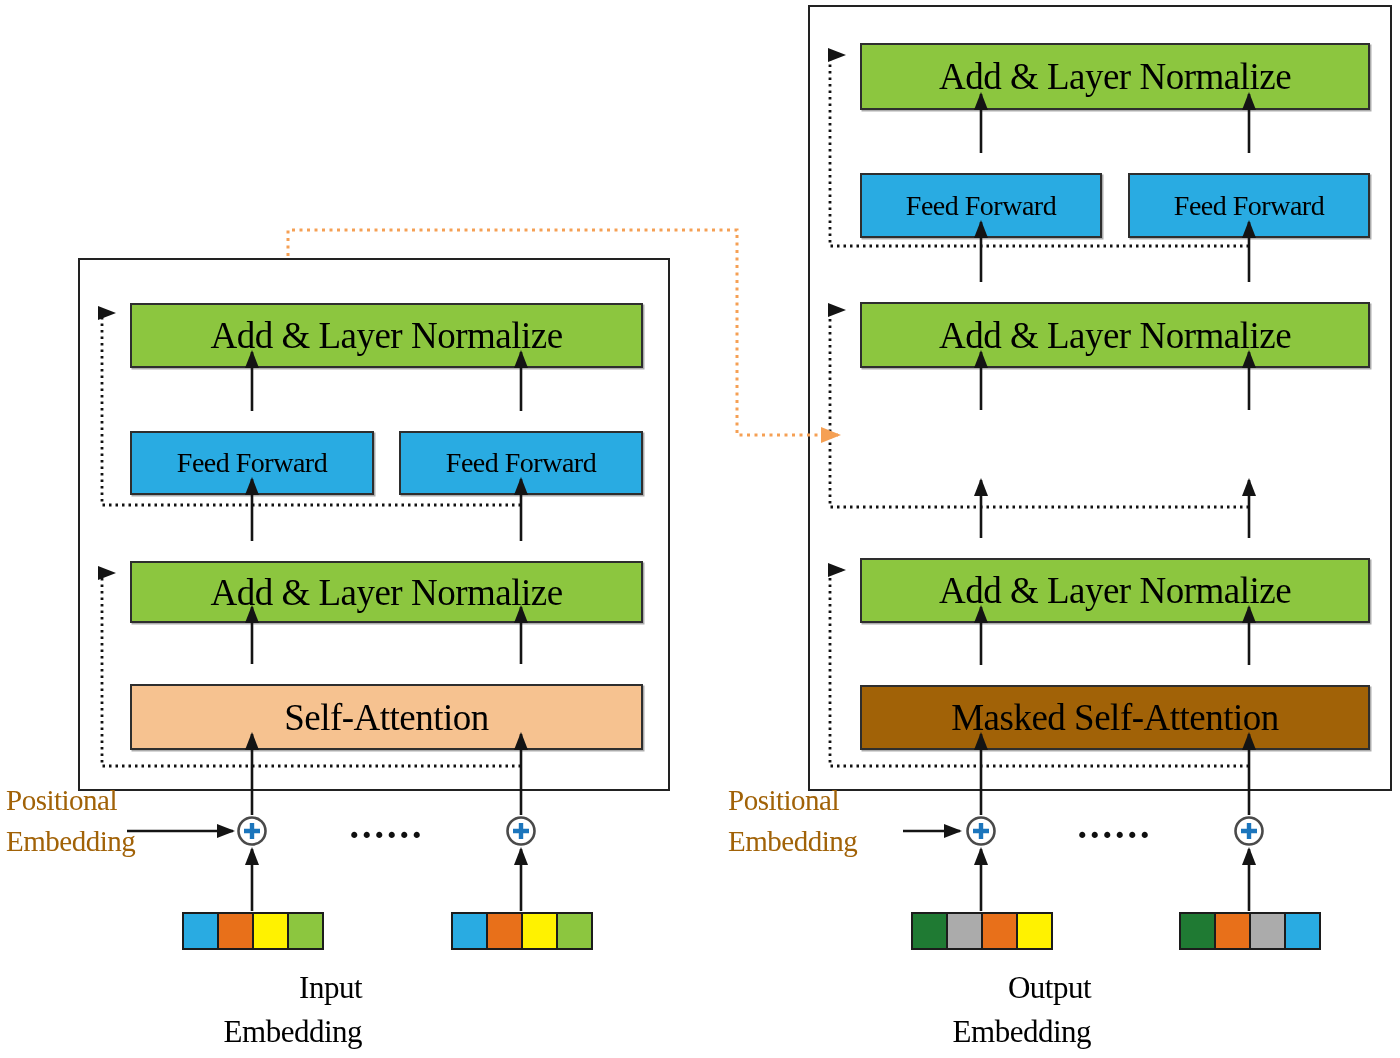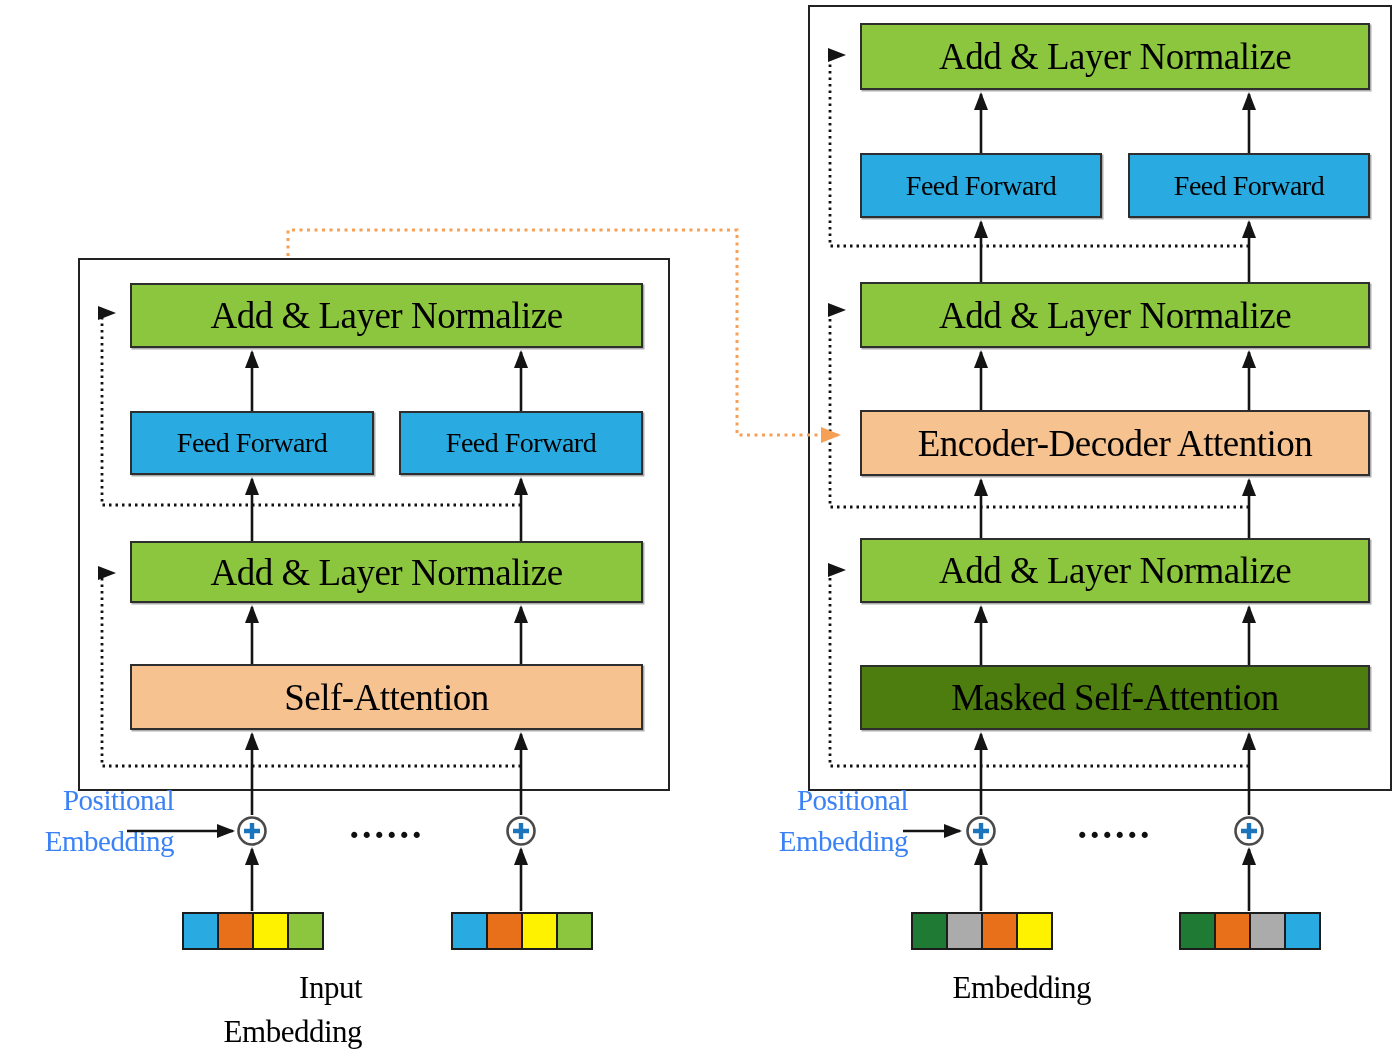--- a/index.html
+++ b/index.html
@@ -9,30 +9,31 @@
   }
   .frame{
     position:absolute;border:2.5px solid #222;background:#fff;box-sizing:border-box;
   }
   .box{
     position:absolute;box-sizing:border-box;border:2.5px solid #2e2e2e;
     display:flex;align-items:center;justify-content:center;
     font-size:37px;letter-spacing:-0.5px;color:#000;
     box-shadow:1.5px 1.5px 0 rgba(70,70,70,.45);
     white-space:nowrap;
+    margin-top:20px;
   }
   .box-blue{font-size:28px;}
   .emb{
     position:absolute;box-sizing:border-box;border:2px solid #1c1c1c;
     display:flex;height:38px;width:142px;background:#fff;
   }
   .emb .cell{flex:1 1 0;border-left:2px solid #1c1c1c;}
   .emb .cell:first-child{border-left:none;}
   .side-label{
-    position:absolute;text-align:right;font-size:29px;line-height:41px;color:#3b82f6;
+    position:absolute;text-align:left;font-size:29px;line-height:41px;color:#a16207;
     letter-spacing:-0.5px;
     font-family:Liberation Serif, serif;
   }
   .bottom-label{
     position:absolute;text-align:right;font-size:31px;line-height:44px;color:#000;
     letter-spacing:-0.5px;
   }
   .dots{
     position:absolute;font-size:38px;font-weight:bold;letter-spacing:3px;color:#101010;
     line-height:34px;font-family:"Liberation Serif",serif;
@@ -51,23 +52,22 @@
   <div class="box box-green" style="left: 130px; top: 283px; width: 513px; height: 65px; background: rgb(140, 198, 63);">Add &amp; Layer Normalize</div>
   <div class="box box-blue" style="left: 130px; top: 411px; width: 244px; height: 64px; background: rgb(41, 171, 226);">Feed Forward</div>
   <div class="box box-blue" style="left: 399px; top: 411px; width: 244px; height: 64px; background: rgb(41, 171, 226);">Feed Forward</div>
   <div class="box box-green" style="left: 130px; top: 541px; width: 513px; height: 62px; background: rgb(140, 198, 63);">Add &amp; Layer Normalize</div>
   <div class="box box-peach" style="left: 130px; top: 664px; width: 513px; height: 66px; background: rgb(246, 194, 144);">Self-Attention</div>
 
   <div class="box box-green" style="left: 860px; top: 23px; width: 510px; height: 67px; background: rgb(140, 198, 63);">Add &amp; Layer Normalize</div>
   <div class="box box-blue" style="left: 860px; top: 153px; width: 242px; height: 65px; background: rgb(41, 171, 226);">Feed Forward</div>
   <div class="box box-blue" style="left: 1128px; top: 153px; width: 242px; height: 65px; background: rgb(41, 171, 226);">Feed Forward</div>
   <div class="box box-green" style="left: 860px; top: 282px; width: 510px; height: 66px; background: rgb(140, 198, 63);">Add &amp; Layer Normalize</div>
-  <div class="box box-peach" style="left: 860px; top: 410px; width: 510px; height: 66px; background: rgb(246, 194, 144);">Encoder-Decoder Attention</div>
   <div class="box box-green" style="left: 860px; top: 538px; width: 510px; height: 65px; background: rgb(140, 198, 63);">Add &amp; Layer Normalize</div>
-  <div class="box box-peach" style="left: 860px; top: 665px; width: 510px; height: 65px; background: #4d7c0f;">Masked Self-Attention</div>
+  <div class="box box-peach" style="left: 860px; top: 665px; width: 510px; height: 65px; background: #a16207;">Masked Self-Attention</div>
 
   <div class="emb" style="left:182px;top:912px;">
       <div class="cell" style="background: rgb(41, 171, 226);"></div>
       <div class="cell" style="background: rgb(232, 112, 26);"></div>
       <div class="cell" style="background: rgb(255, 242, 0);"></div>
       <div class="cell" style="background: rgb(140, 198, 63);"></div>
     </div>
   <div class="emb" style="left:451px;top:912px;">
       <div class="cell" style="background: rgb(41, 171, 226);"></div>
       <div class="cell" style="background: rgb(232, 112, 26);"></div>
@@ -94,20 +94,21 @@
   <div class="side-label" style="left:728px;top:780px;width:180px;">
     <div>Positional</div>
     <div>Embedding</div>
   </div>
 
   <div class="bottom-label" style="left:142px;top:966px;width:220px;">
     <div>Input</div>
     <div>Embedding</div>
   </div>
   <div class="bottom-label" style="left:871px;top:966px;width:220px;">
+    <div>Output</div>
     <div>Embedding</div>
   </div>
 
   <div class="dots" style="left:331px;top:808px;width:112px;text-align:center;">......</div>
   <div class="dots" style="left:1059px;top:808px;width:112px;text-align:center;">......</div>
 
   <svg class="overlay" width="1400" height="1058" viewBox="0 0 1400 1058">
     <defs>
       <marker id="mB" markerWidth="19" markerHeight="15" refX="16" refY="7" orient="auto" markerUnits="userSpaceOnUse">
         <path d="M0,0 L18,7 L0,14 z" fill="#141414"></path>

